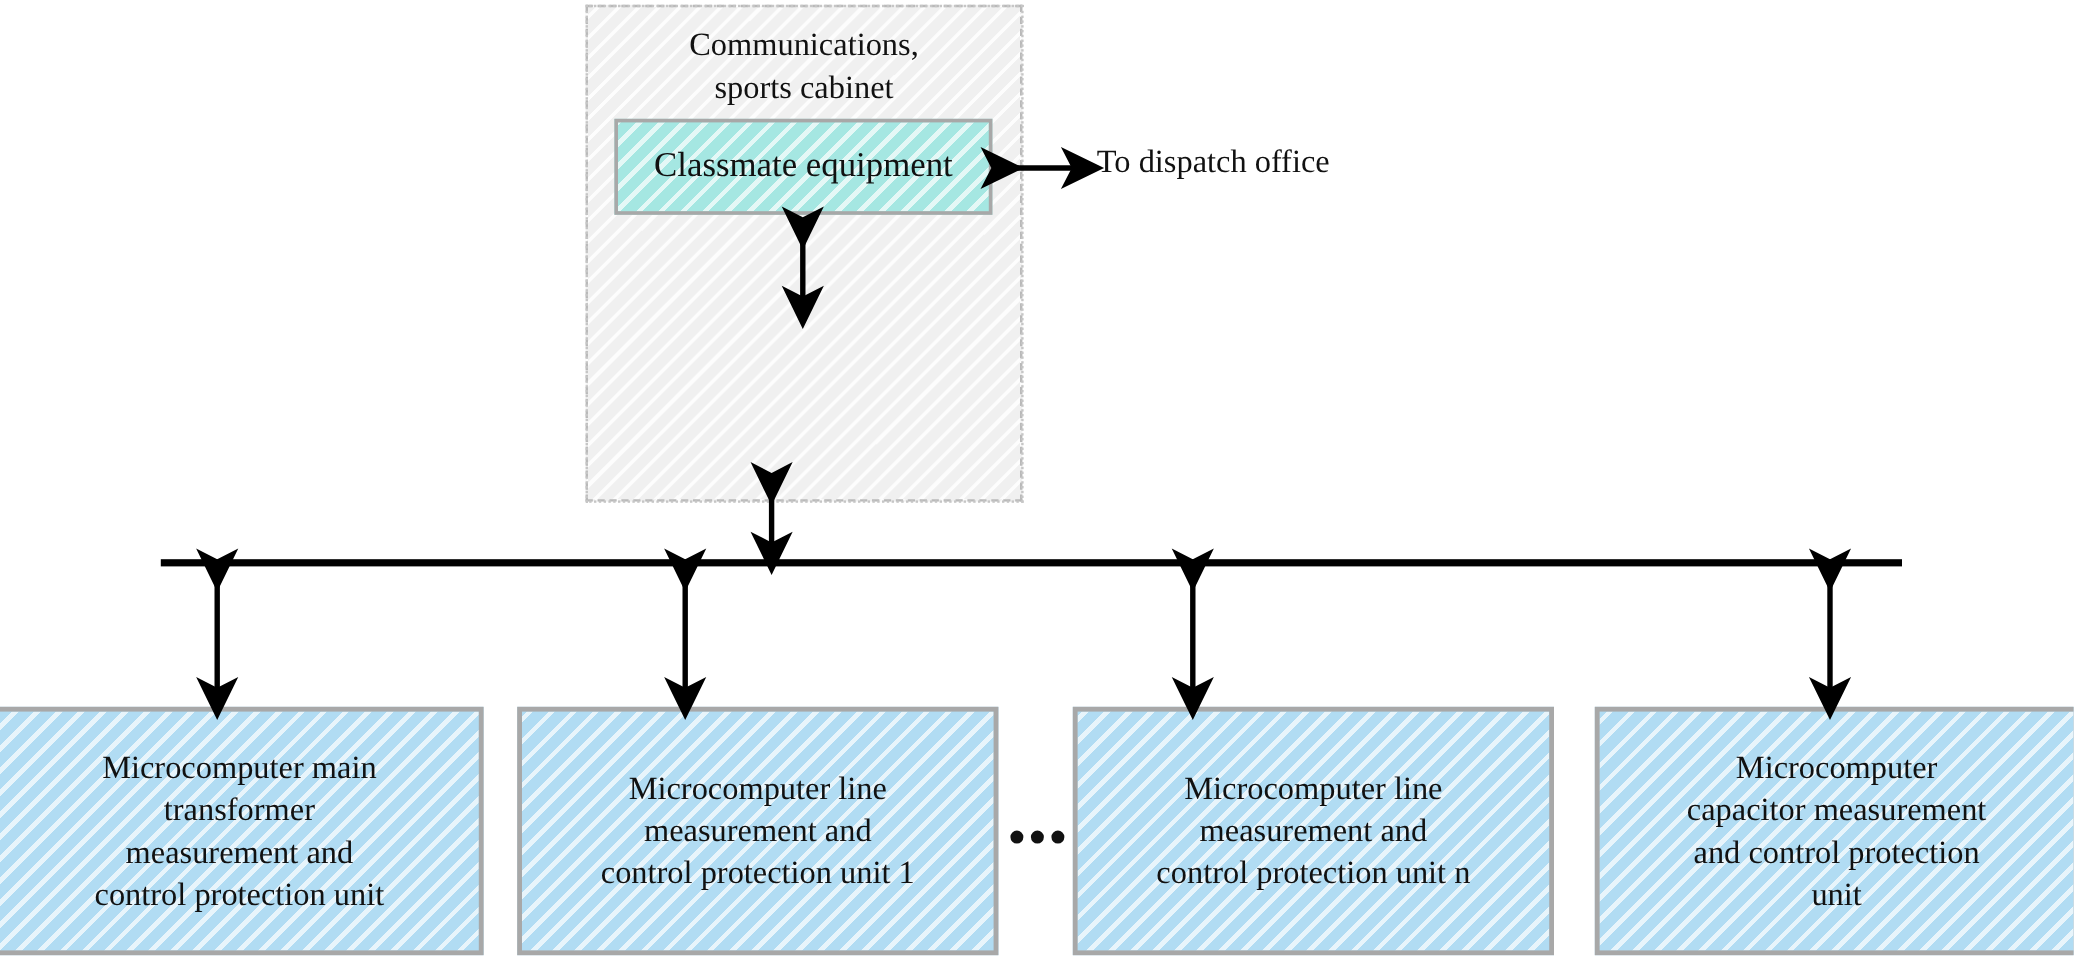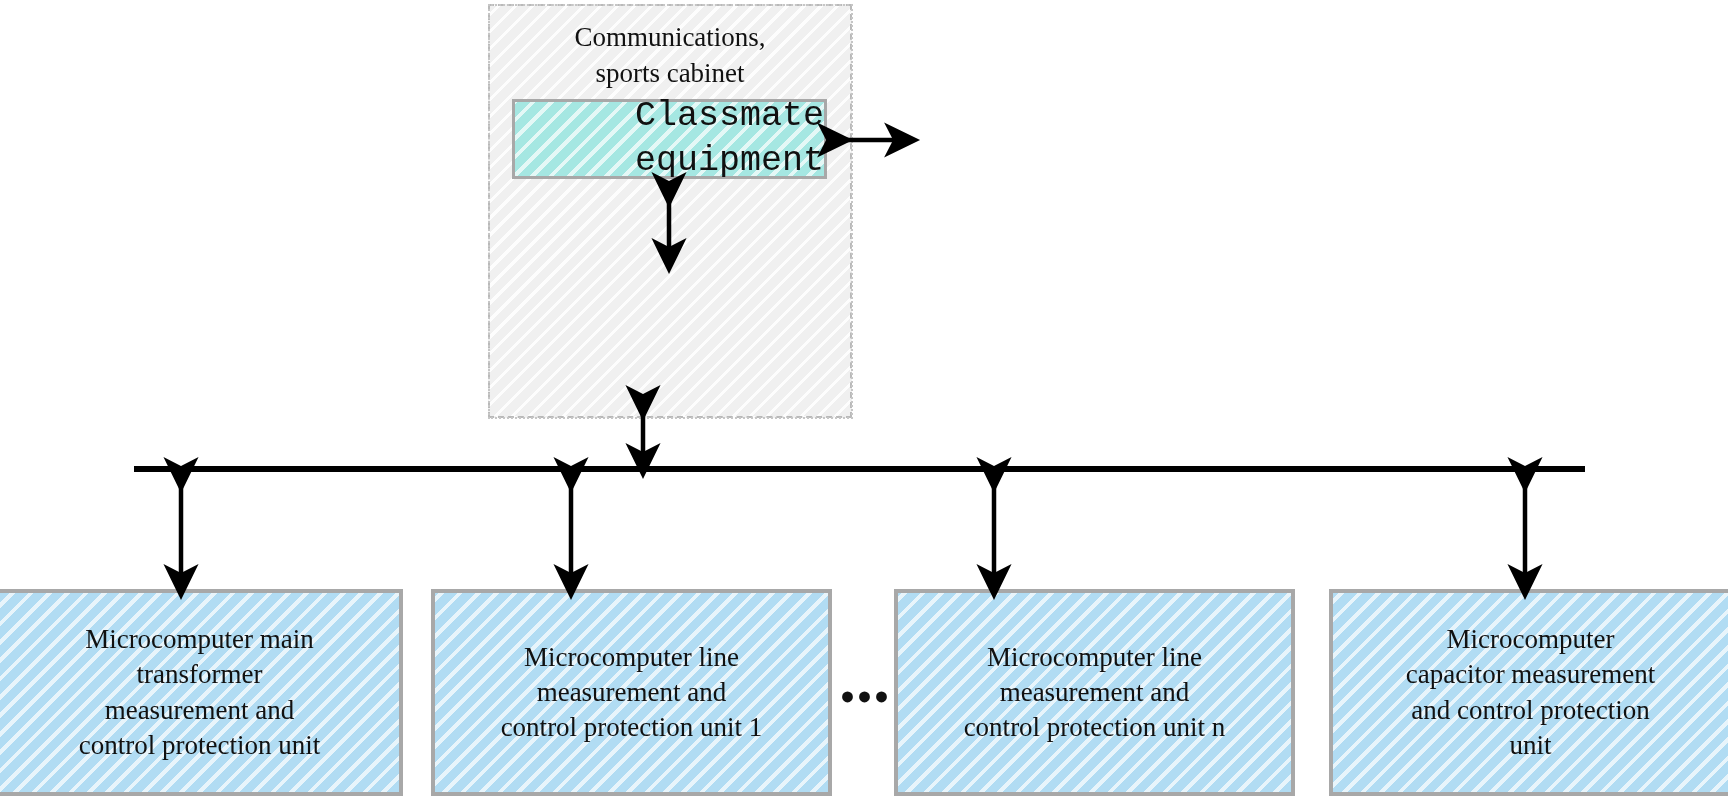--- a/index.html
+++ b/index.html
@@ -48,25 +48,24 @@
     box-sizing:border-box;
     background-color:#a5e7e2;
     background-image:repeating-linear-gradient(
         -45deg,
         rgba(255,255,255,0) 0px,
         rgba(255,255,255,0) 9px,
         rgba(255,255,255,.70) 9px,
         rgba(255,255,255,.70) 13px);
     border:3px solid #a8a8a8;
     display:flex;align-items:center;justify-content:center;
-    text-align:right;
-    font-size:35px;line-height:1.28;
+    text-align:left;
+    font-size:29px;line-height:1.28;
     color:#111;
     white-space:pre-line;
-    font-family:Liberation Mono, monospace;
   }
   #box-classmate{left:512px;top:99px;width:315px;height:80px;}
   #box-commmgmt{left:512px;top:267px;width:315px;height:125px;}
 
   
   .blue-box{
     position:absolute;
     box-sizing:border-box;
     background-color:#b1dcf3;
     background-image:repeating-linear-gradient(
@@ -118,20 +117,21 @@
 <div id="stage">
 
   <div class="cabinet" id="cabinet">
     <div class="cabinet-title">Communications,
 sports cabinet</div>
   </div>
 
   <div class="cyan-box" id="box-classmate">Classmate equipment</div>
 
 
+  <div id="dispatch-label">To dispatch office</div>
 
   <div id="bus"></div>
 
   <div id="ellipsis">•••</div>
 
   <div class="blue-box" id="unit-0">Microcomputer main
 transformer
 measurement and
 control protection unit</div>
 

